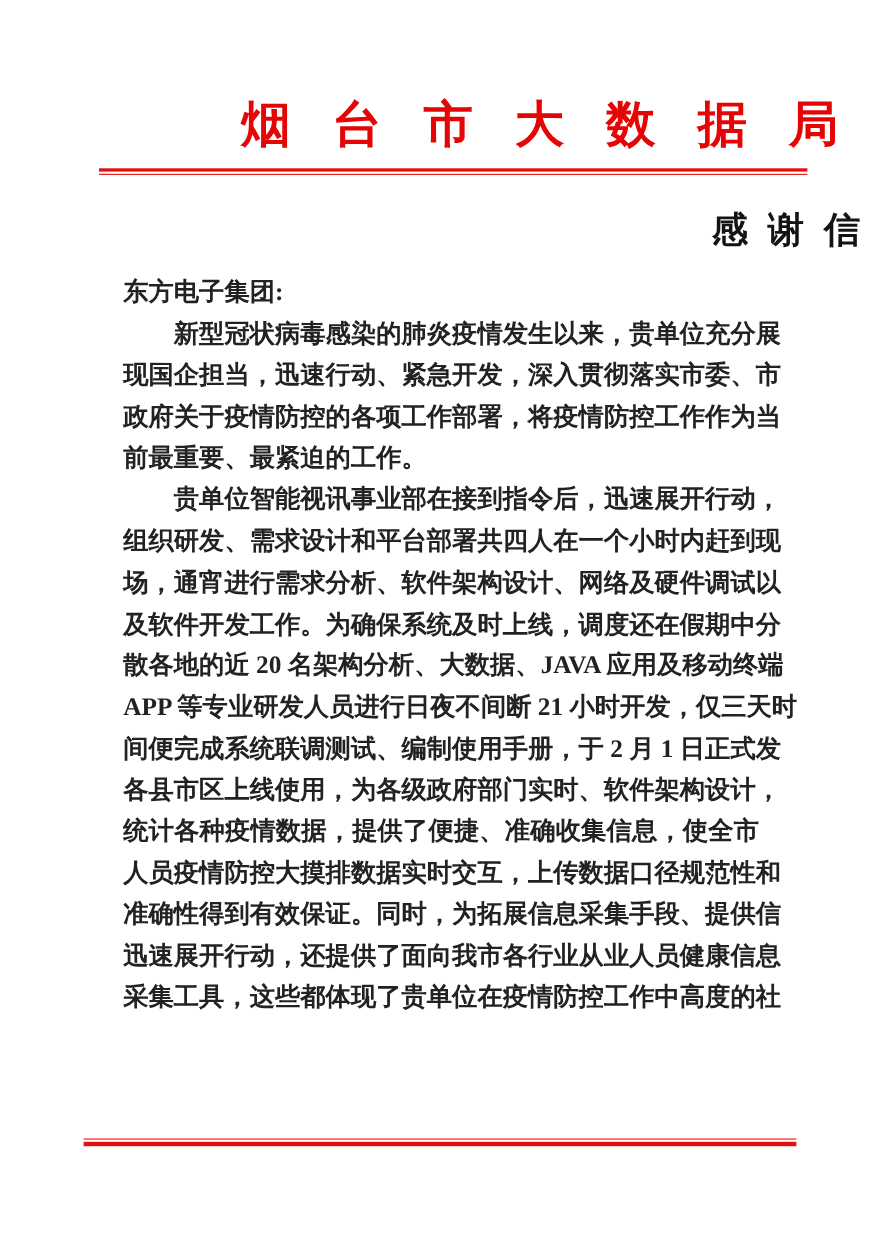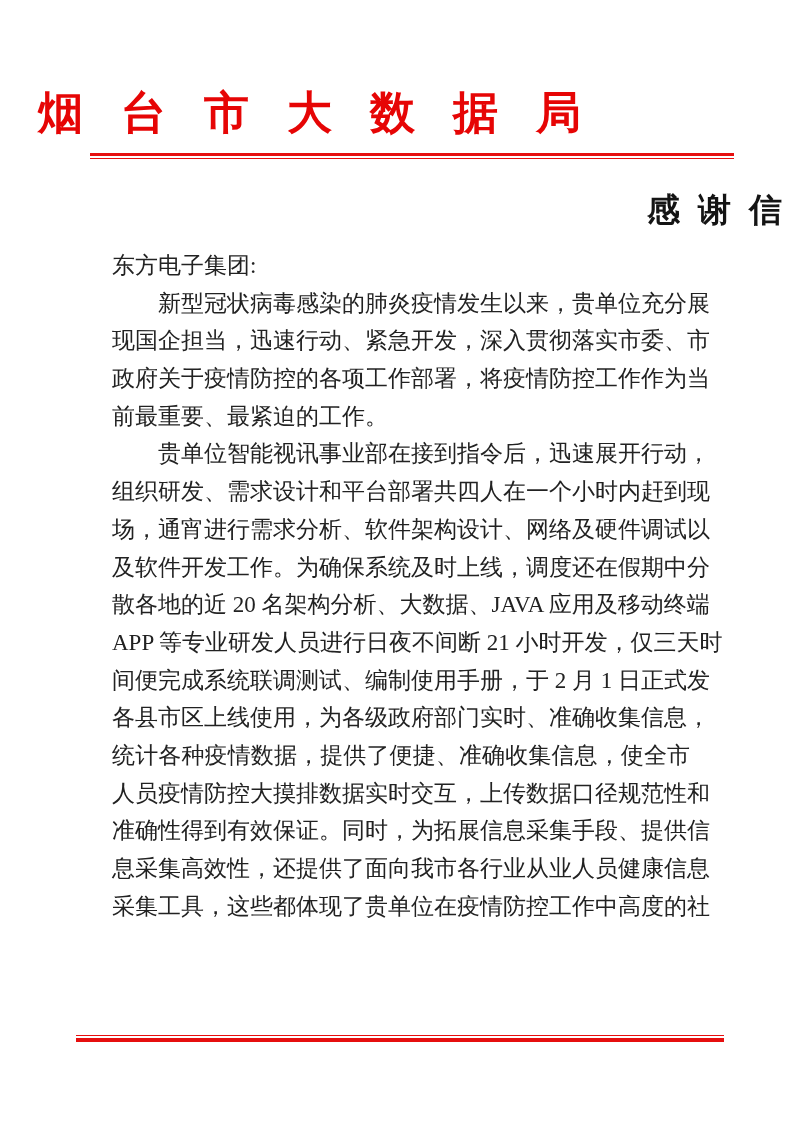--- a/index.html
+++ b/index.html
@@ -14,26 +14,25 @@
     background: #ffffff;
     overflow: hidden;
     font-family: "Liberation Serif", "DejaVu Serif", serif;
   }
   
   .agency-title {
     position: absolute;
     top: 86px;
     left: 0;
     right: 0;
-    text-align: left;
+    text-align: right;
     color: #e60505;
     font-size: 45px;
     font-weight: bold;
     letter-spacing: 38px;
-    padding-left: 38px; 
     white-space: nowrap;
     line-height: 1.2;
   }
   .header-rule {
     position: absolute;
     top: 153px;
     left: 90px;
     width: 644px;
   }
   .header-rule .thick { height: 3px; background: #e60f0f; }
@@ -61,20 +60,21 @@
     width: 578px;
     color: #222222;
     font-size: 23px;
   }
   .line {
     line-height: 37.7px;
     height: 37.7px;
     text-align: justify;
     text-align-last: justify;
     white-space: nowrap;
+    font-weight: bold;
   }
   .line.plain { text-align-last: left; }
   .line.indent { padding-left: 46px; }
   .line.end { text-align-last: left; }
   
   .footer-rule {
     position: absolute;
     top: 1035px;
     left: 76px;
     width: 648px;
@@ -104,25 +104,25 @@
     <div class="line">现国企担当，迅速行动、紧急开发，深入贯彻落实市委、市</div>
     <div class="line">政府关于疫情防控的各项工作部署，将疫情防控工作作为当</div>
     <div class="line end">前最重要、最紧迫的工作。</div>
     <div class="line indent">贵单位智能视讯事业部在接到指令后，迅速展开行动，</div>
     <div class="line">组织研发、需求设计和平台部署共四人在一个小时内赶到现</div>
     <div class="line">场，通宵进行需求分析、软件架构设计、网络及硬件调试以</div>
     <div class="line">及软件开发工作。为确保系统及时上线，调度还在假期中分</div>
     <div class="line">散各地的近 20 名架构分析、大数据、JAVA 应用及移动终端</div>
     <div class="line">APP 等专业研发人员进行日夜不间断 21 小时开发，仅三天时</div>
     <div class="line">间便完成系统联调测试、编制使用手册，于 2 月 1 日正式发</div>
-    <div class="line">各县市区上线使用，为各级政府部门实时、准确收集信息，</div>
+    <div class="line">各县市区上线使用，为各级政府部门实时、软件架构设计，</div>
     <div class="line">统计各种疫情数据，提供了便捷、准确收集信息，使全市</div>
     <div class="line">人员疫情防控大摸排数据实时交互，上传数据口径规范性和</div>
     <div class="line">准确性得到有效保证。同时，为拓展信息采集手段、提供信</div>
-    <div class="line">息采集高效性，还提供了面向我市各行业从业人员健康信息</div>
+    <div class="line">迅速展开行动，还提供了面向我市各行业从业人员健康信息</div>
     <div class="line">采集工具，这些都体现了贵单位在疫情防控工作中高度的社</div>
   </div>
 
   <div class="footer-rule">
     <div class="thin"></div>
     <div class="gap"></div>
     <div class="thick"></div>
   </div>
 
 </div>

